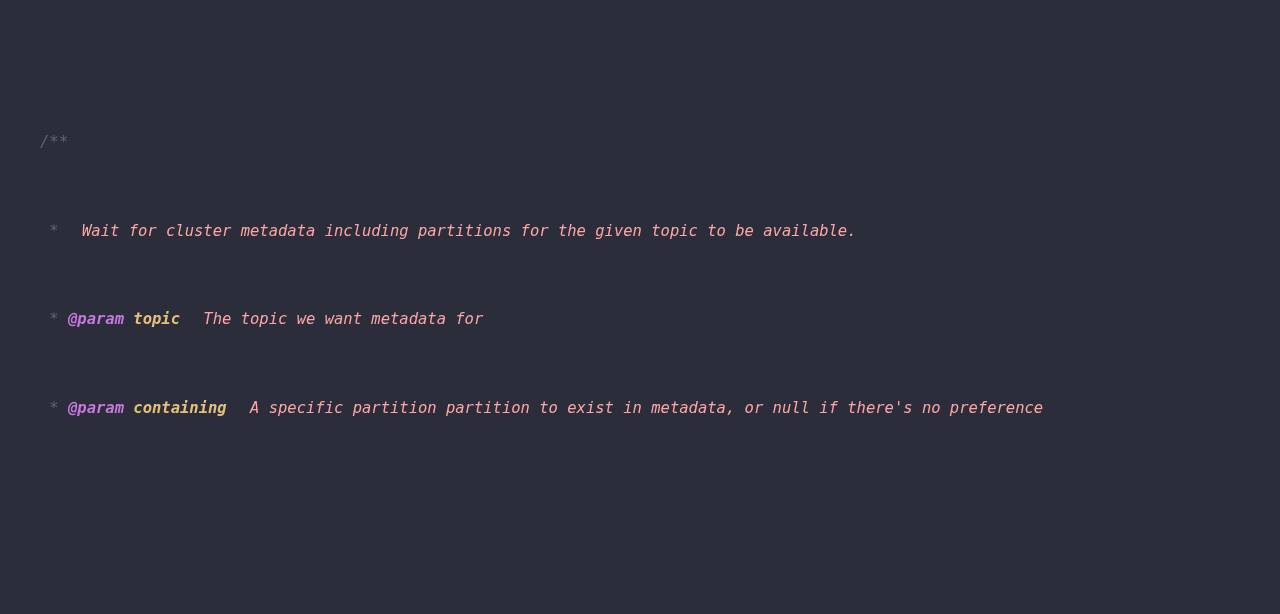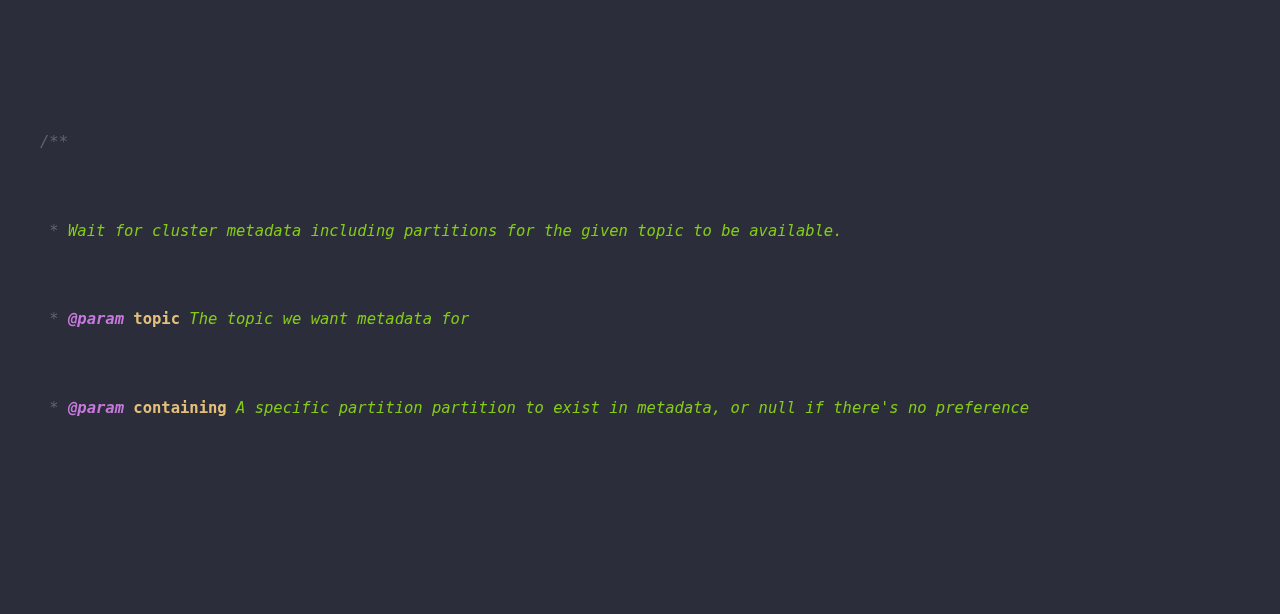--- a/index.html
+++ b/index.html
@@ -13,23 +13,23 @@
     overflow: hidden;
   }
   .editor {
     padding: 10px 0 0 0;
     white-space: pre;
     color: #abb2bf;
   }
   .line { padding-left: 40px; height: 29.5px; }
   .i1 { padding-left: 40px; }
   .doc-star { color: #5c6370; font-style: italic; }
-  .doc-text { color: #84cc16; font-style: italic; }
+  .doc-text { color: #fca5a5; font-style: italic; margin-left: 14px; }
   .doc-tag { color: #c678dd; font-style: italic; font-weight: bold; }
-  .doc-param { color: #e5c07b; font-weight: bold; }
+  .doc-param { color: #e5c07b; font-style: italic; font-weight: bold; }
 </style>
 </head>
 <body>
 
 <div class="editor">
 
   
   <div class="line i1"><span class="doc-star">/**</span></div>
   <div class="line i1"><span class="doc-star"> * </span><span class="doc-text">Wait for cluster metadata including partitions for the given topic to be available.</span></div>
   <div class="line i1"><span class="doc-star"> * </span><span class="doc-tag">@param</span><span class="doc-param"> topic</span><span class="doc-text"> The topic we want metadata for</span></div>

